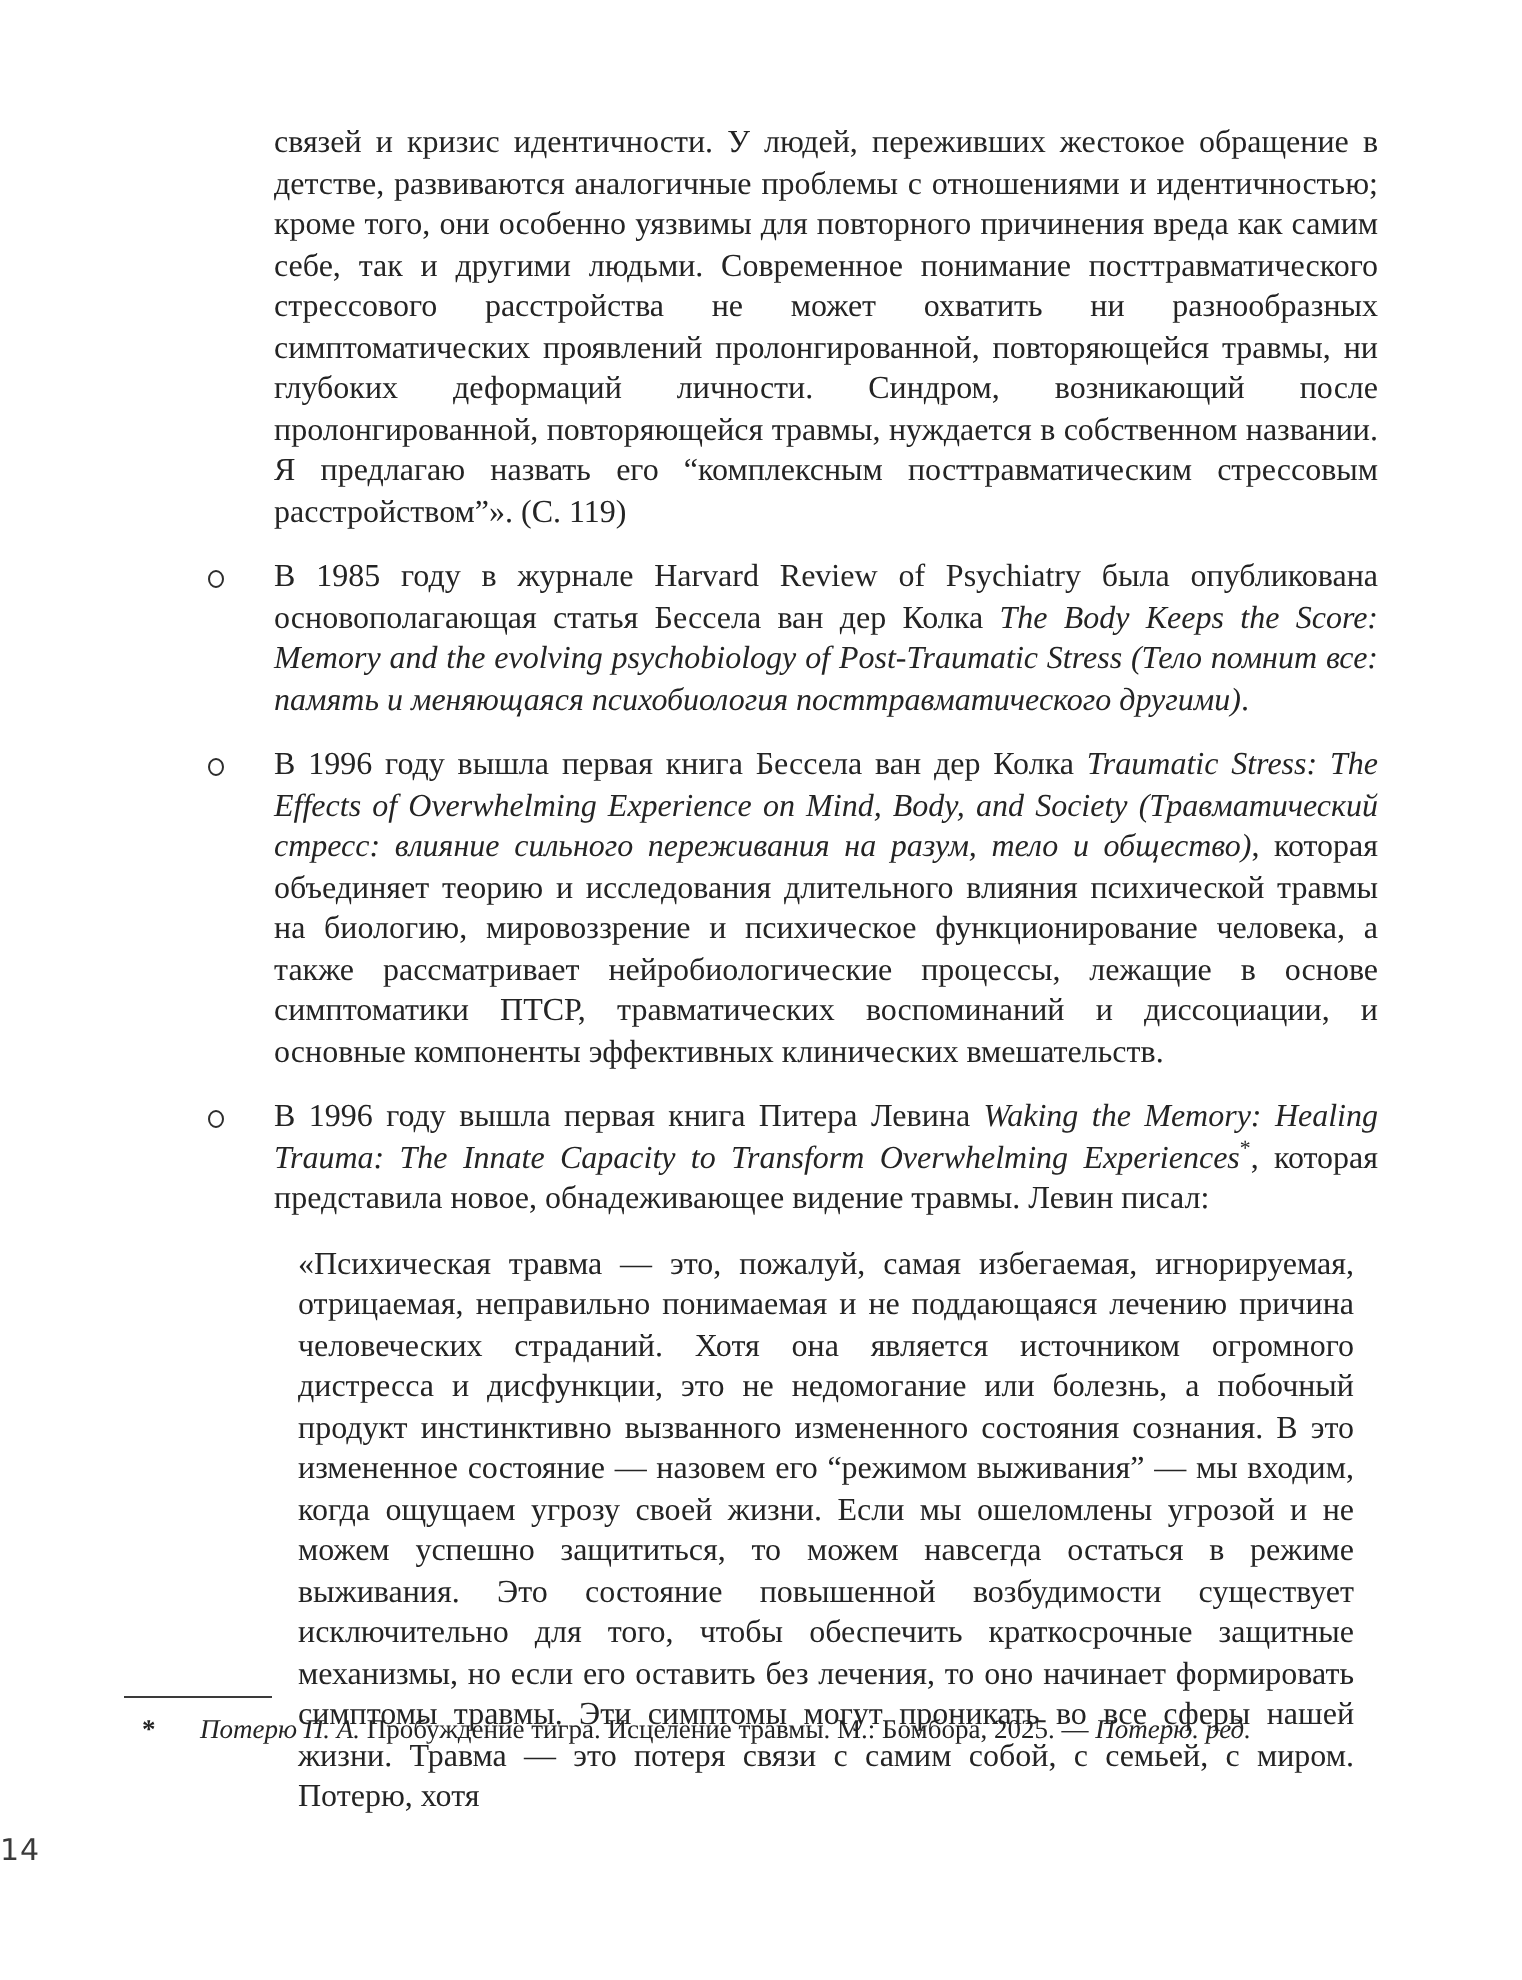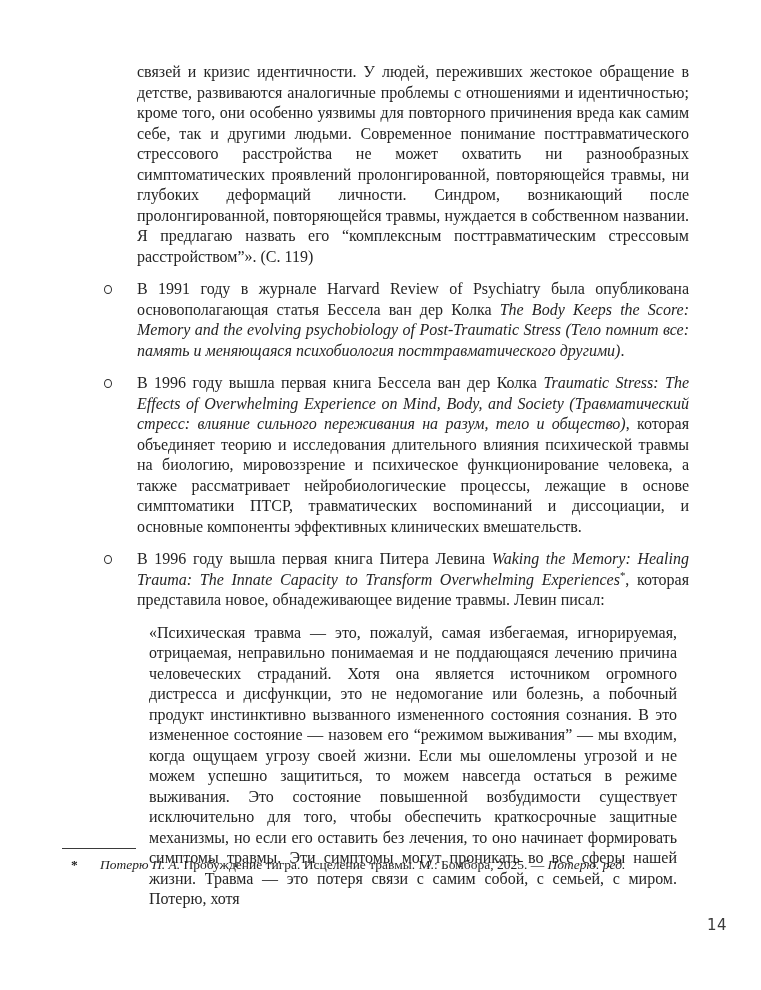--- a/index.html
+++ b/index.html
@@ -65,41 +65,41 @@
     padding-left: 9px;
     box-sizing: border-box;
     font-weight: bold;
   }
   .footnote-text { flex: 1; }
   .page-number {
     position: absolute;
     left: 0;
     top: 916px;
     width: 727px;
-    text-align: right;
+    text-align: left;
     font-family: "DejaVu Sans", "Liberation Sans", sans-serif;
     font-size: 15px;
     letter-spacing: 0.5px;
     color: #3a3a3a;
   }
 </style>
 </head>
 <body>
 
 <div class="page">
 
   <div class="text-column">
 
     <p class="para">связей и кризис идентичности. У людей, переживших жестокое обращение в детстве, развиваются аналогичные проблемы с отношениями и идентичностью; кроме того, они особенно уязвимы для повторного причинения вреда как самим себе, так и другими людьми. Современное понимание посттравматического стрессового расстройства не может охватить ни разнообразных симптоматических проявлений пролонгированной, повторяющейся травмы, ни глубоких деформаций личности. Синдром, возникающий после пролонгированной, повторяющейся травмы, нуждается в собственном названии. Я предлагаю назвать его “комплексным посттравматическим стрессовым расстройством”». (С. 119)</p>
 
     <div>
 
       <div class="bullet-item">
         <span class="bullet-icon"></span>
-        <span><span>В 1991 году в журнале Harvard Review of Psychiatry была опубликована основополагающая статья Бессела ван дер Колка </span><span class="i">The Body Keeps the Score: Memory and the evolving psychobiology of Post-Traumatic Stress (Тело помнит все: память и меняющаяся психобиология посттравматического другими)</span><span>.</span></span>
+        <span><span>В 1985 году в журнале Harvard Review of Psychiatry была опубликована основополагающая статья Бессела ван дер Колка </span><span class="i">The Body Keeps the Score: Memory and the evolving psychobiology of Post-Traumatic Stress (Тело помнит все: память и меняющаяся психобиология посттравматического другими)</span><span>.</span></span>
       </div>
 
       <div class="bullet-item">
         <span class="bullet-icon"></span>
         <span><span>В 1996 году вышла первая книга Бессела ван дер Колка </span><span class="i">Traumatic Stress: The Effects of Overwhelming Experience on Mind, Body, and Society (Травматический стресс: влияние сильного переживания на разум, тело и общество)</span><span>, которая объединяет теорию и исследования длительного влияния психической травмы на биологию, мировоззрение и психическое функционирование человека, а также рассматривает нейробиологические процессы, лежащие в основе симптоматики ПТСР, травматических воспоминаний и диссоциации, и основные компоненты эффективных клинических вмешательств.</span></span>
       </div>
 
       <div class="bullet-item">
         <span class="bullet-icon"></span>
         <span><span>В 1996 году вышла первая книга Питера Левина </span><span class="i">Waking the Memory: Healing Trauma: The Innate Capacity to Transform Overwhelming Experiences</span><sup>*</sup><span>, которая представила новое, обнадеживающее видение травмы. Левин писал:</span></span>

